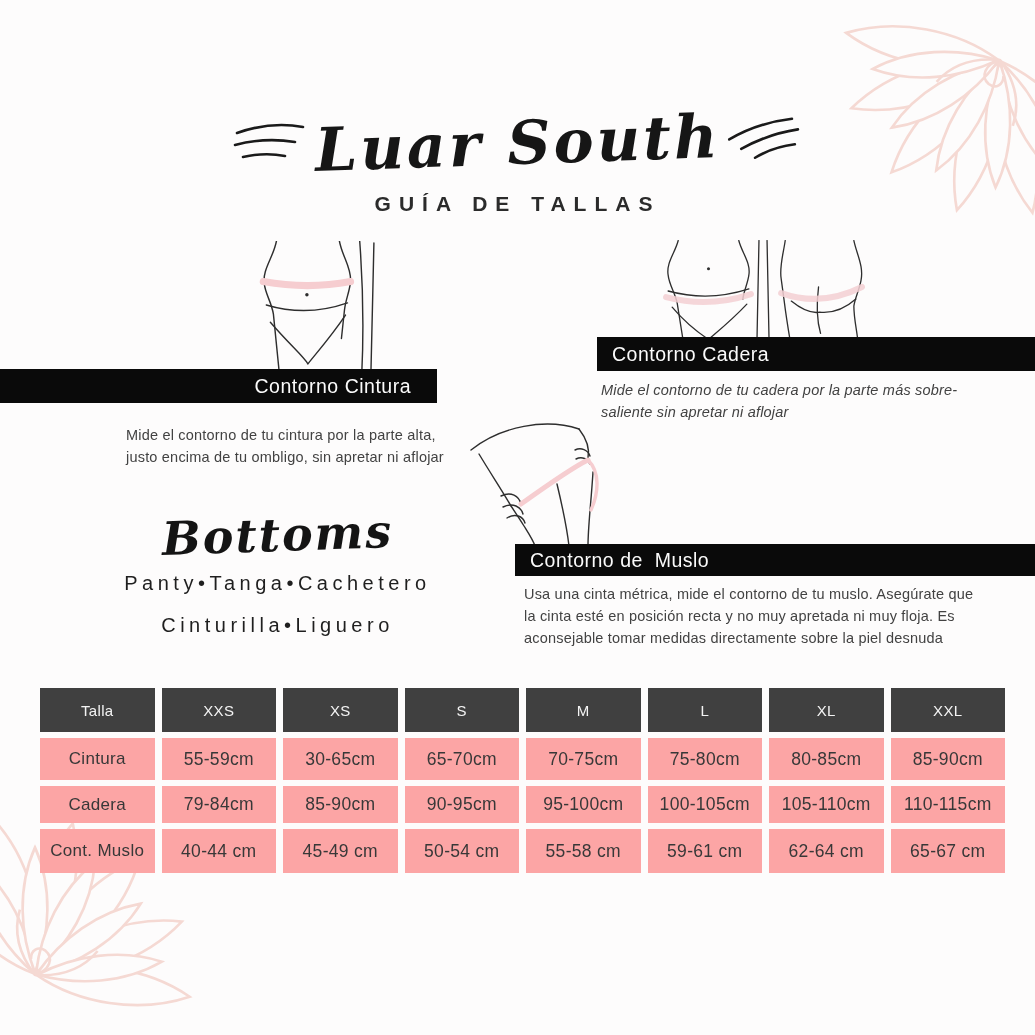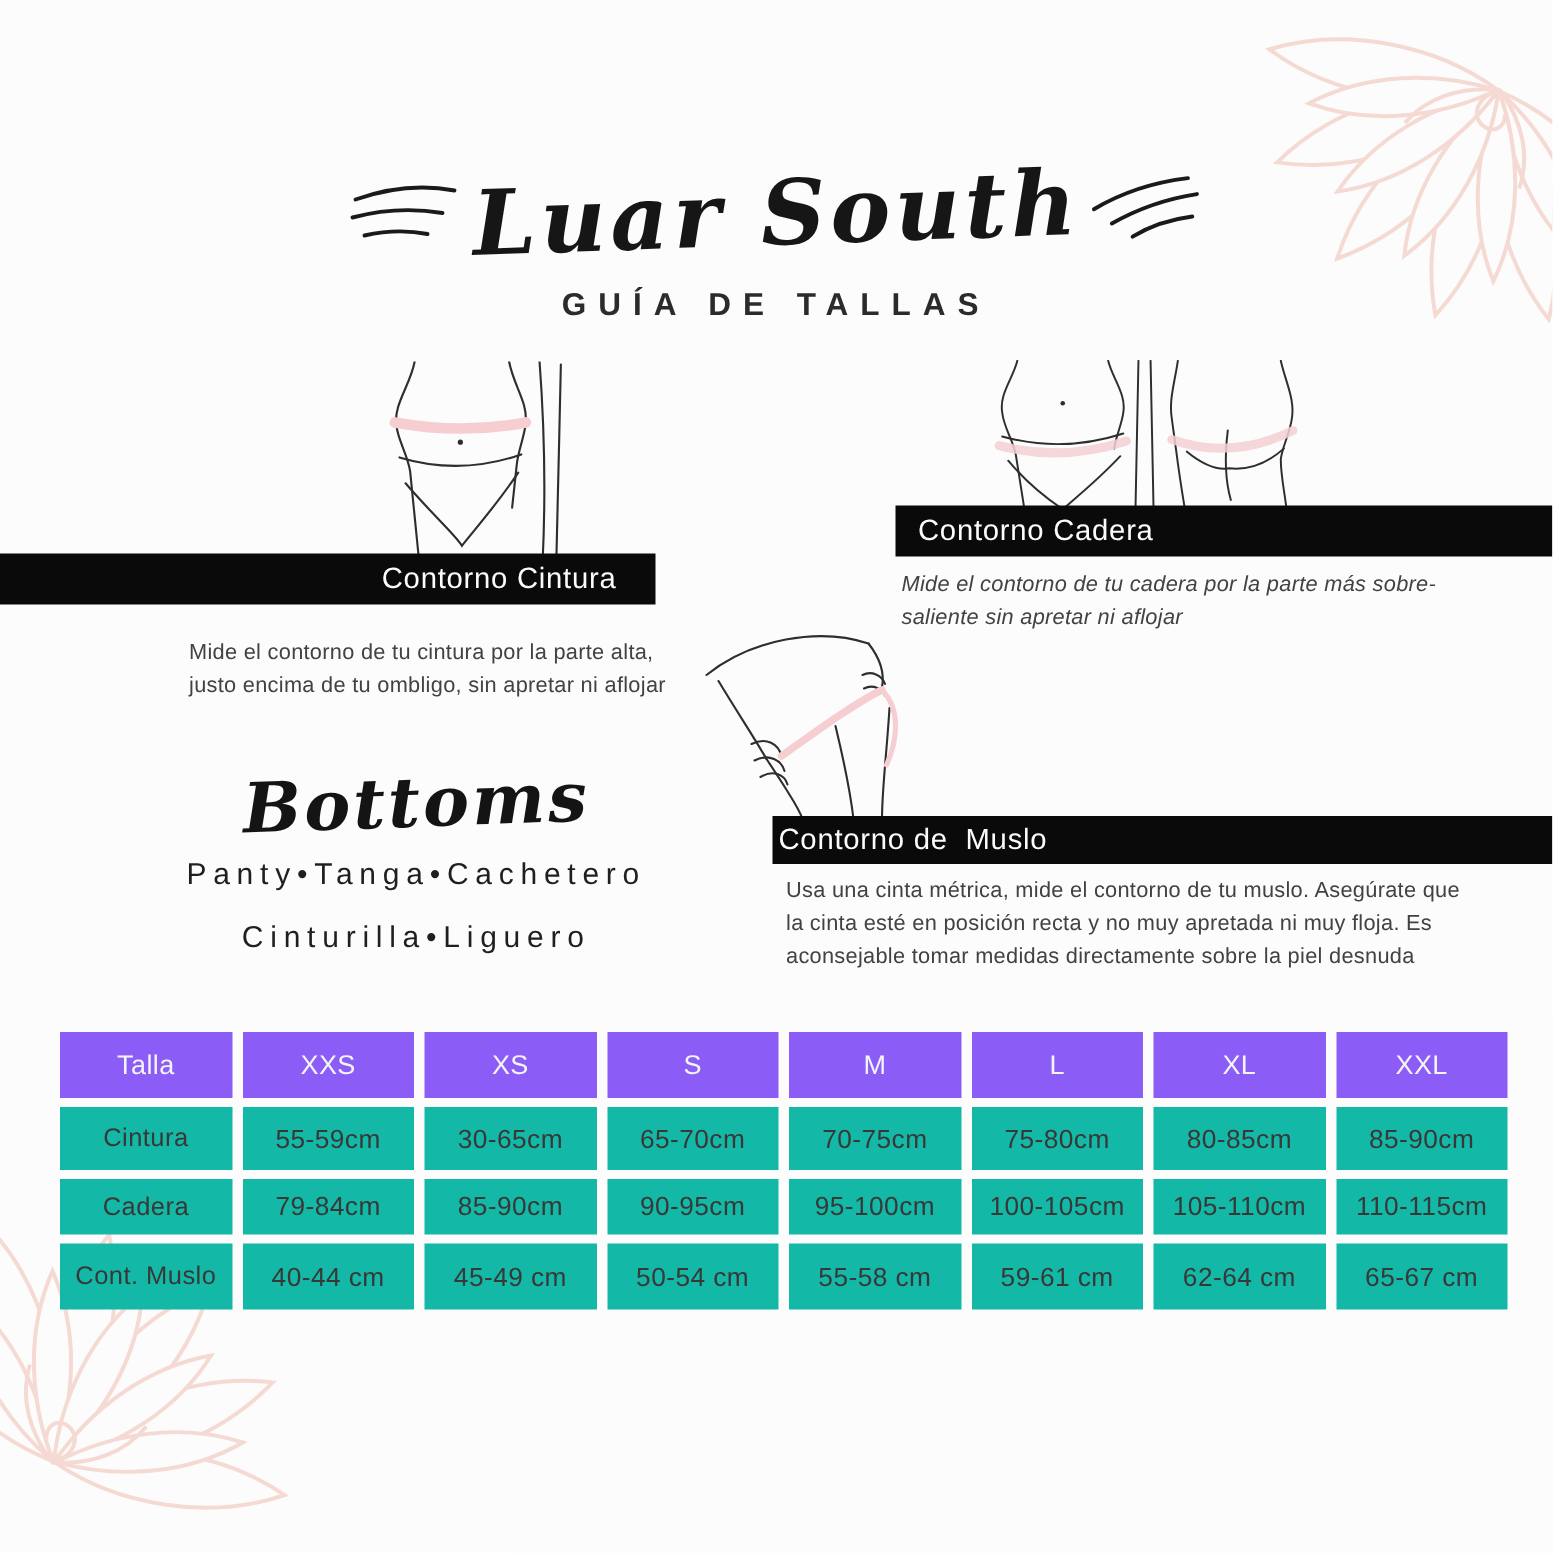--- a/index.html
+++ b/index.html
@@ -34,21 +34,21 @@
   }
 
   
   .bar{
     position:absolute;height:34px;background:#0a0a0a;color:#fbfbfb;
     display:flex;align-items:center;font-size:19.5px;font-weight:400;
     letter-spacing:0.5px;white-space:pre;z-index:5;padding-left:28px;
   }
   .bar-cintura{left:0;top:369px;width:437px;justify-content:flex-end;padding-right:26px;box-sizing:border-box;}
   .bar-cadera{left:597px;top:337px;width:438px;padding-left:15px;box-sizing:border-box;}
-  .bar-muslo{left:515px;top:544px;width:520px;height:32px;padding-left:4px;box-sizing:border-box;}
+  .bar-muslo{left:515px;top:544px;width:520px;height:32px;padding-left:15px;box-sizing:border-box;}
 
   .desc{
     position:absolute;font-size:14.5px;line-height:1.52;color:#424242;
     white-space:pre-line;letter-spacing:0.2px;
   }
   .desc-cintura{left:126px;top:424px;width:330px;}
   .desc-cadera{left:601px;top:379px;width:380px;font-style:italic;}
   .desc-muslo{left:524px;top:583px;width:460px;}
 
   
@@ -71,22 +71,22 @@
     position:absolute;left:40px;top:688px;width:965px;
     display:grid;
     grid-template-columns:repeat(8,1fr);
     grid-template-rows:44px 42px 37px 44px;
     gap:6px 7px;
   }
   .cell{
     display:flex;align-items:center;justify-content:center;
     font-size:17.5px;letter-spacing:0.3px;
   }
-  .cell-head{background:#8b5cf6;color:#f4f4f4;font-size:18px;}
-  .cell-data{background:#14b8a6;color:#383838;}
+  .cell-head{background:#404040;color:#f4f4f4;font-size:15px;}
+  .cell-data{background:#fca5a5;color:#383838;}
   .cell-label{font-size:17px;}
 </style>
 </head>
 <body>
 
 <div class="page">
 
   <div class="flower flower-tr">
     <svg width="330" height="330" viewBox="0 0 300 300" fill="none">
       <g stroke="#f5d9d3" stroke-width="2.4" fill="rgba(255,255,255,0)">

